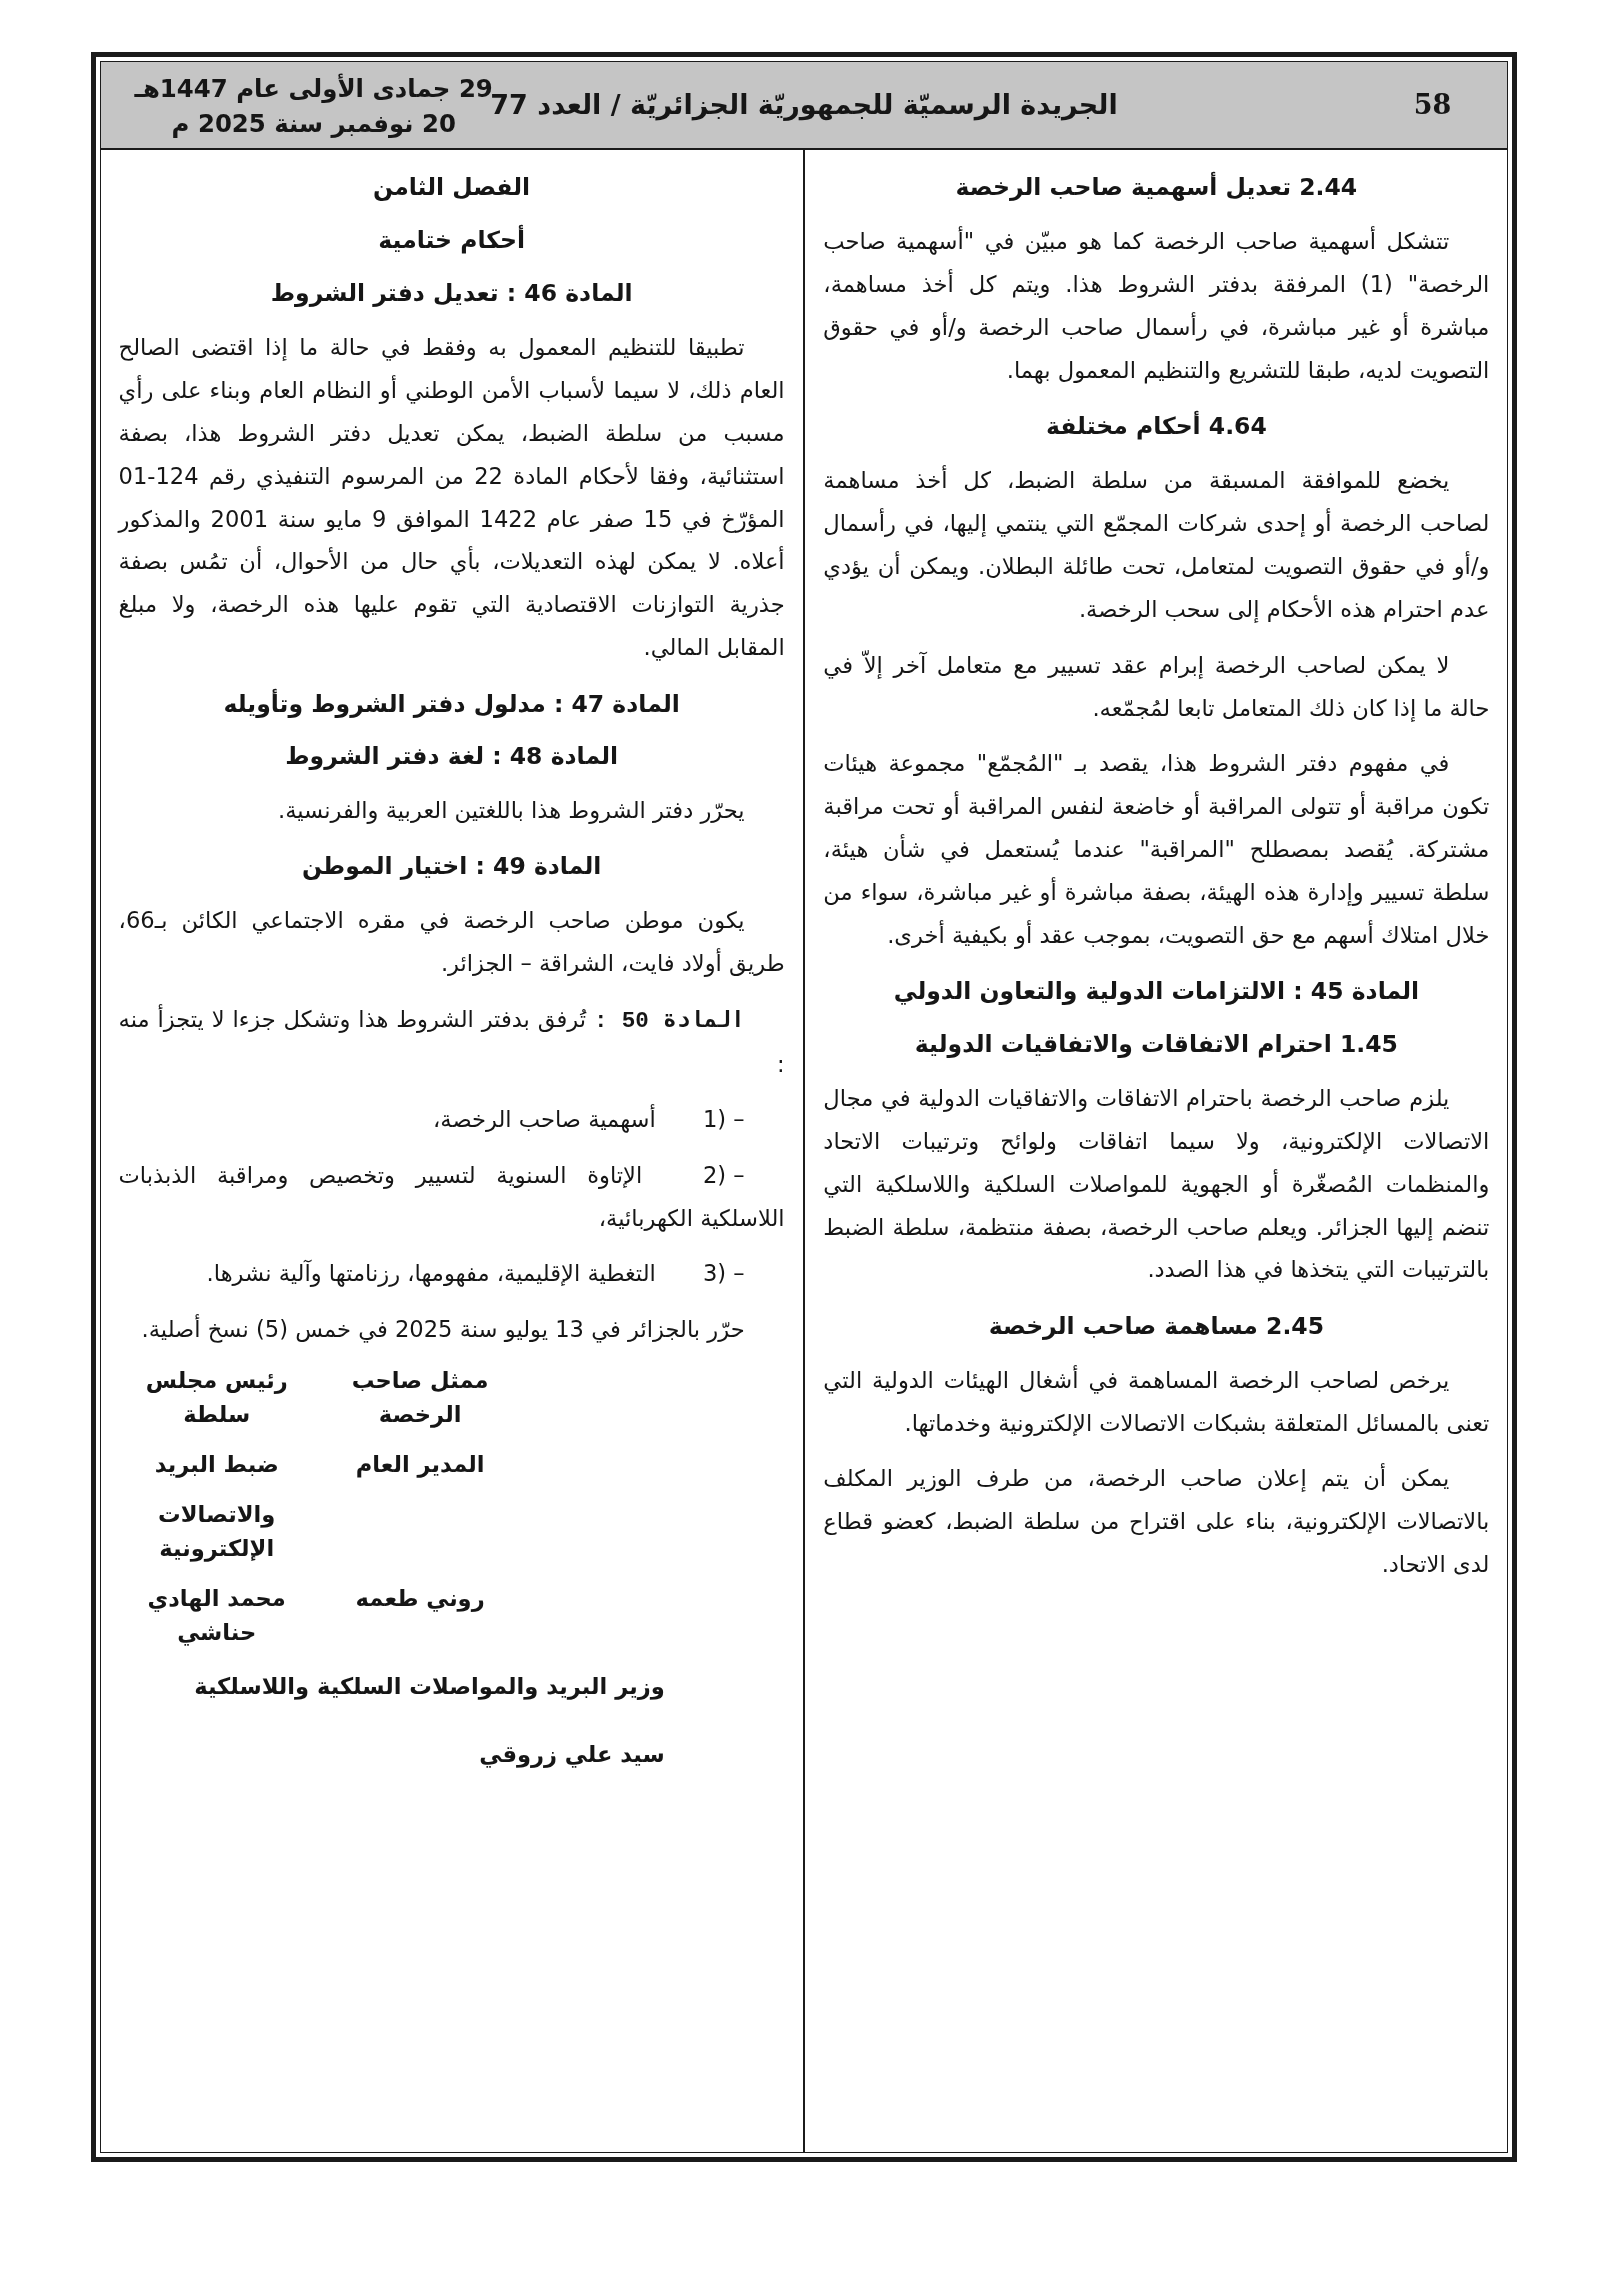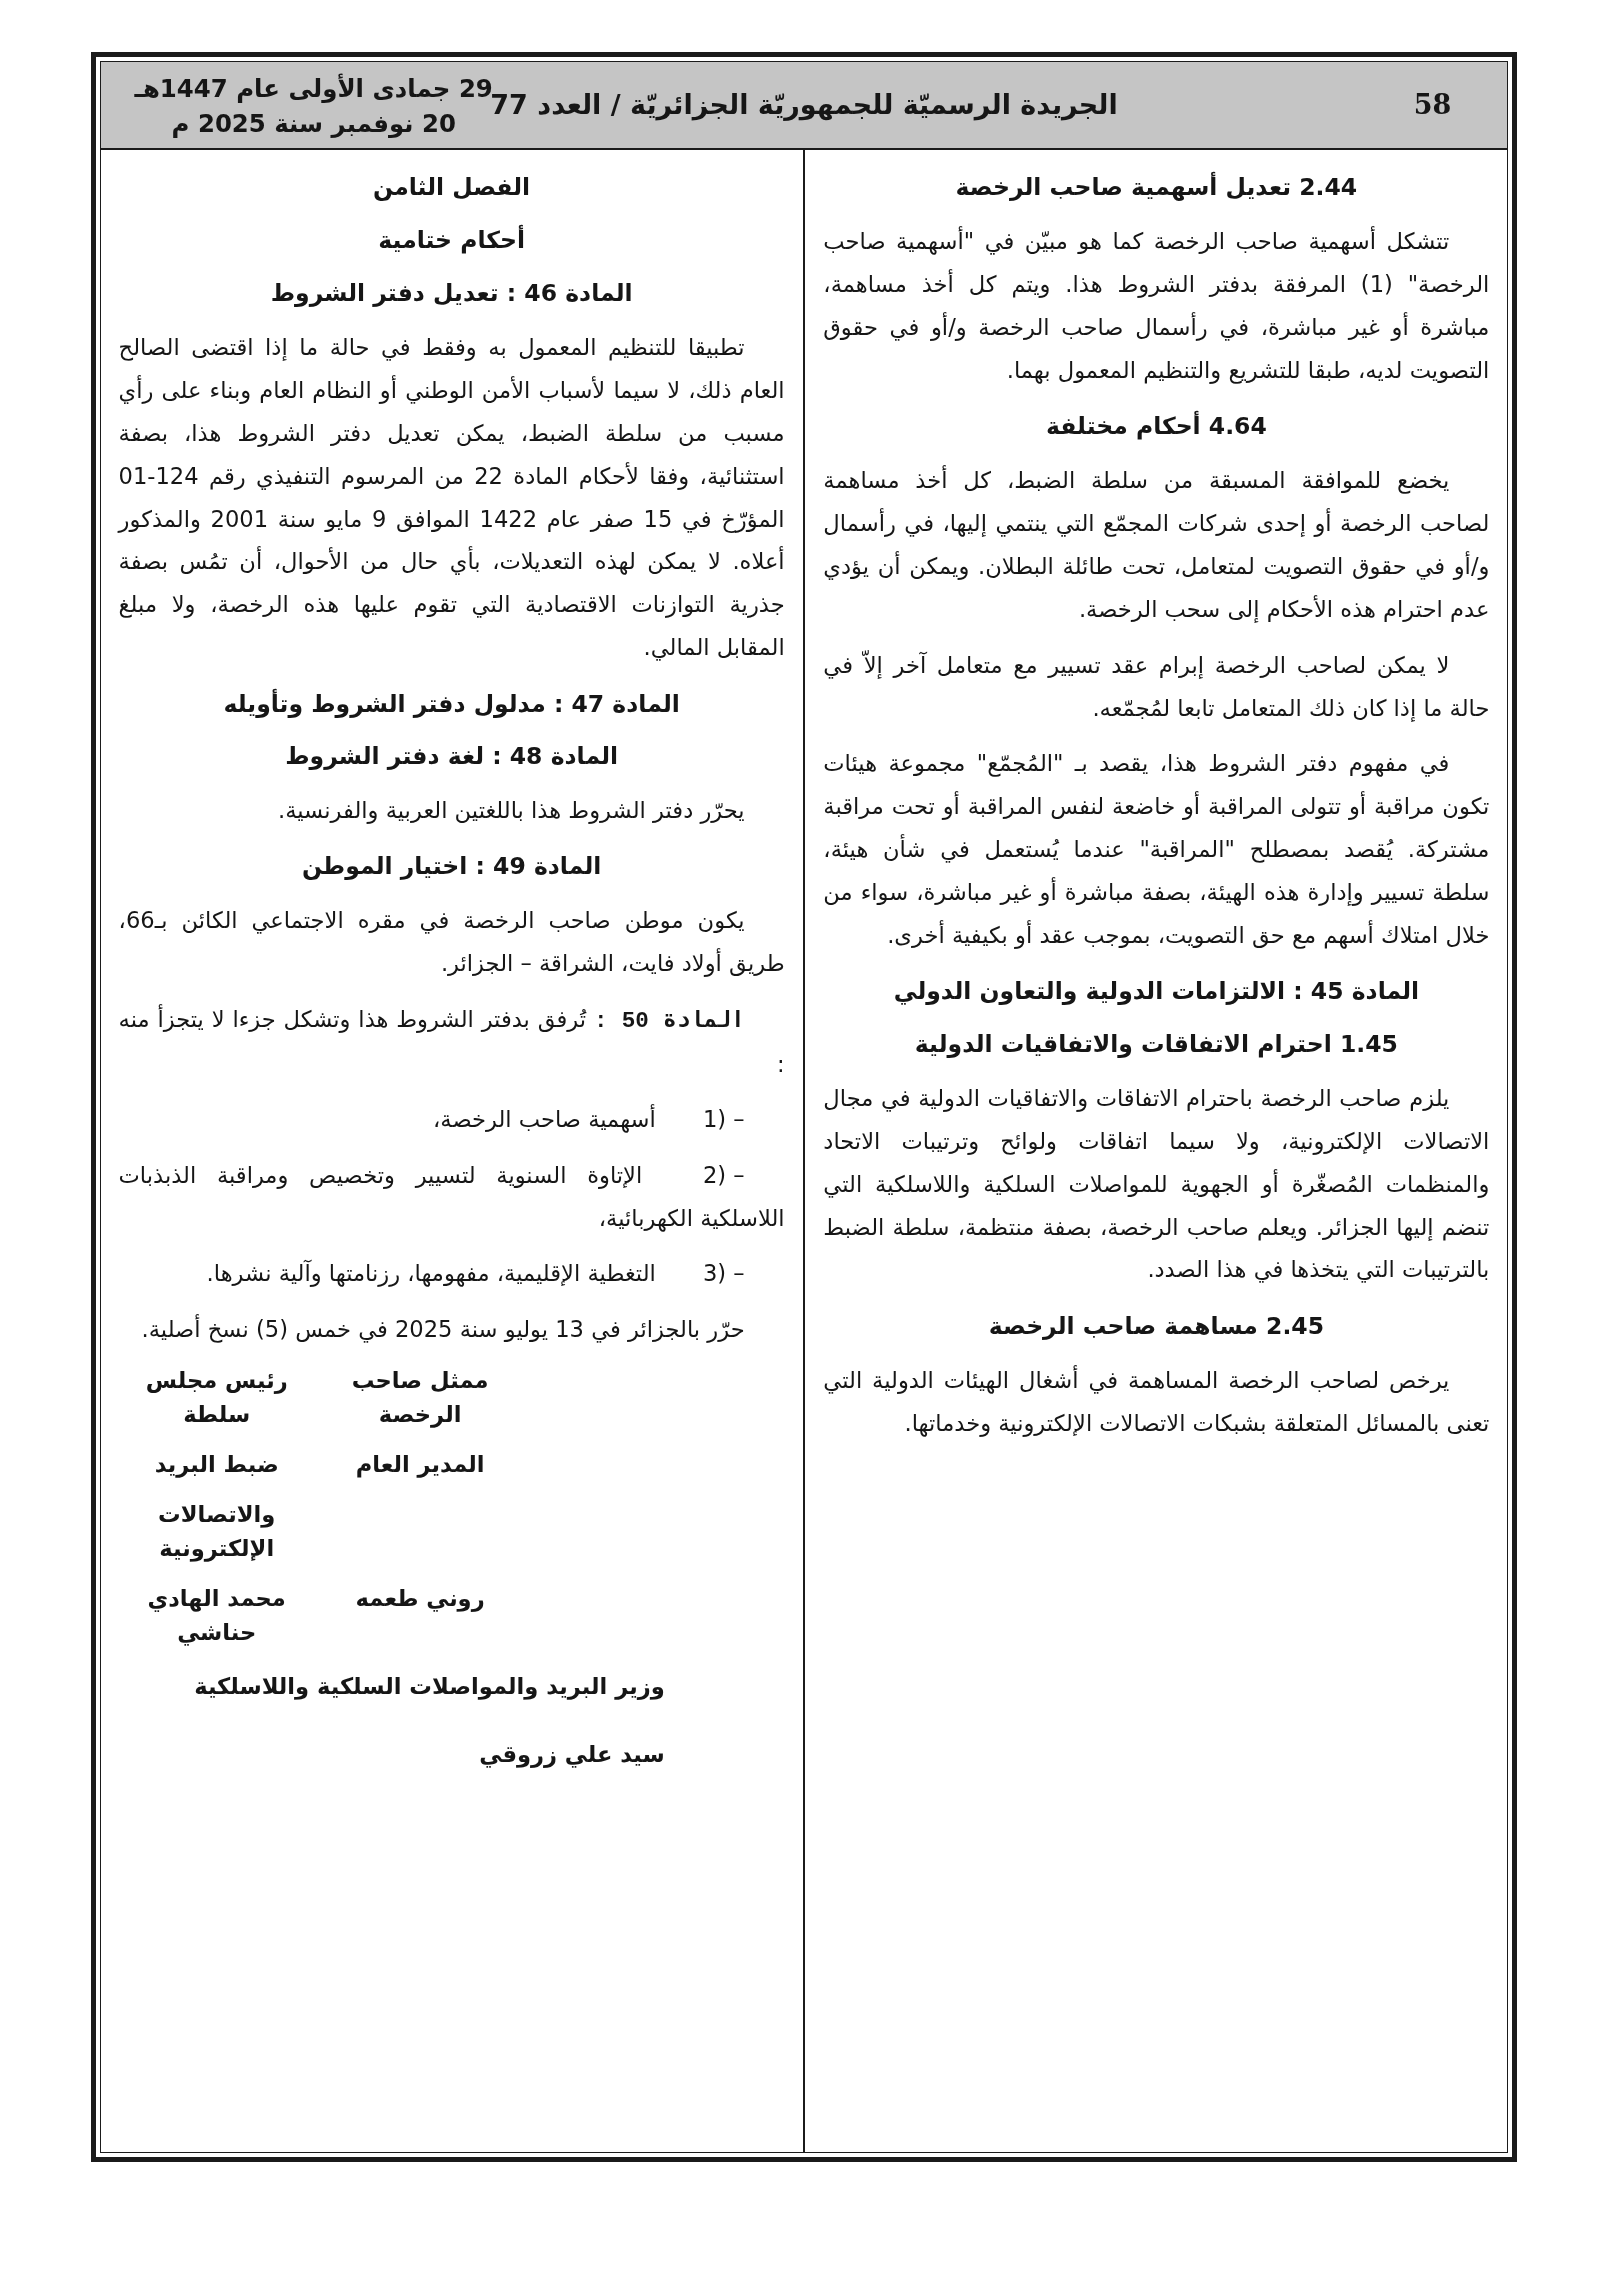--- a/index.html
+++ b/index.html
@@ -66,20 +66,21 @@
         <p class="body">تتشكل أسهمية صاحب الرخصة كما هو مبيّن في "أسهمية صاحب الرخصة" (1) المرفقة بدفتر الشروط هذا. ويتم كل أخذ مساهمة، مباشرة أو غير مباشرة، في رأسمال صاحب الرخصة و/أو في حقوق التصويت لديه، طبقا للتشريع والتنظيم المعمول بهما.</p>
         <div class="h-center">4.64 أحكام مختلفة</div>
         <p class="body">يخضع للموافقة المسبقة من سلطة الضبط، كل أخذ مساهمة لصاحب الرخصة أو إحدى شركات المجمّع التي ينتمي إليها، في رأسمال و/أو في حقوق التصويت لمتعامل، تحت طائلة البطلان. ويمكن أن يؤدي عدم احترام هذه الأحكام إلى سحب الرخصة.</p>
         <p class="body">لا يمكن لصاحب الرخصة إبرام عقد تسيير مع متعامل آخر إلاّ في حالة ما إذا كان ذلك المتعامل تابعا لمُجمّعه.</p>
         <p class="body">في مفهوم دفتر الشروط هذا، يقصد بـ "المُجمّع" مجموعة هيئات تكون مراقبة أو تتولى المراقبة أو خاضعة لنفس المراقبة أو تحت مراقبة مشتركة. يُقصد بمصطلح "المراقبة" عندما يُستعمل في شأن هيئة، سلطة تسيير وإدارة هذه الهيئة، بصفة مباشرة أو غير مباشرة، سواء من خلال امتلاك أسهم مع حق التصويت، بموجب عقد أو بكيفية أخرى.</p>
         <div class="h-center">المادة 45 : الالتزامات الدولية والتعاون الدولي</div>
         <div class="h-center">1.45 احترام الاتفاقات والاتفاقيات الدولية</div>
         <p class="body">يلزم صاحب الرخصة باحترام الاتفاقات والاتفاقيات الدولية في مجال الاتصالات الإلكترونية، ولا سيما اتفاقات ولوائح وترتيبات الاتحاد والمنظمات المُصغّرة أو الجهوية للمواصلات السلكية واللاسلكية التي تنضم إليها الجزائر. ويعلم صاحب الرخصة، بصفة منتظمة، سلطة الضبط بالترتيبات التي يتخذها في هذا الصدد.</p>
         <div class="h-center">2.45 مساهمة صاحب الرخصة</div>
         <p class="body">يرخص لصاحب الرخصة المساهمة في أشغال الهيئات الدولية التي تعنى بالمسائل المتعلقة بشبكات الاتصالات الإلكترونية وخدماتها.</p>
+        <p class="body">يمكن أن يتم إعلان صاحب الرخصة، من طرف الوزير المكلف بالاتصالات الإلكترونية، بناء على اقتراح من سلطة الضبط، كعضو قطاع لدى الاتحاد.</p>
       </div>
 
       <div class="divider"></div>
 
       <div class="col">
         <div class="h-center h-top">الفصل الثامن</div>
         <div class="h-center">أحكام ختامية</div>
         <div class="h-center">المادة 46 : تعديل دفتر الشروط</div>
         <p class="body">تطبيقا للتنظيم المعمول به وفقط في حالة ما إذا اقتضى الصالح العام ذلك، لا سيما لأسباب الأمن الوطني أو النظام العام وبناء على رأي مسبب من سلطة الضبط، يمكن تعديل دفتر الشروط هذا، بصفة استثنائية، وفقا لأحكام المادة 22 من المرسوم التنفيذي رقم 124-01 المؤرّخ في 15 صفر عام 1422 الموافق 9 مايو سنة 2001 والمذكور أعلاه. لا يمكن لهذه التعديلات، بأي حال من الأحوال، أن تمُس بصفة جذرية التوازنات الاقتصادية التي تقوم عليها هذه الرخصة، ولا مبلغ المقابل المالي.</p>
         <div class="h-center">المادة 47 : مدلول دفتر الشروط وتأويله</div>

